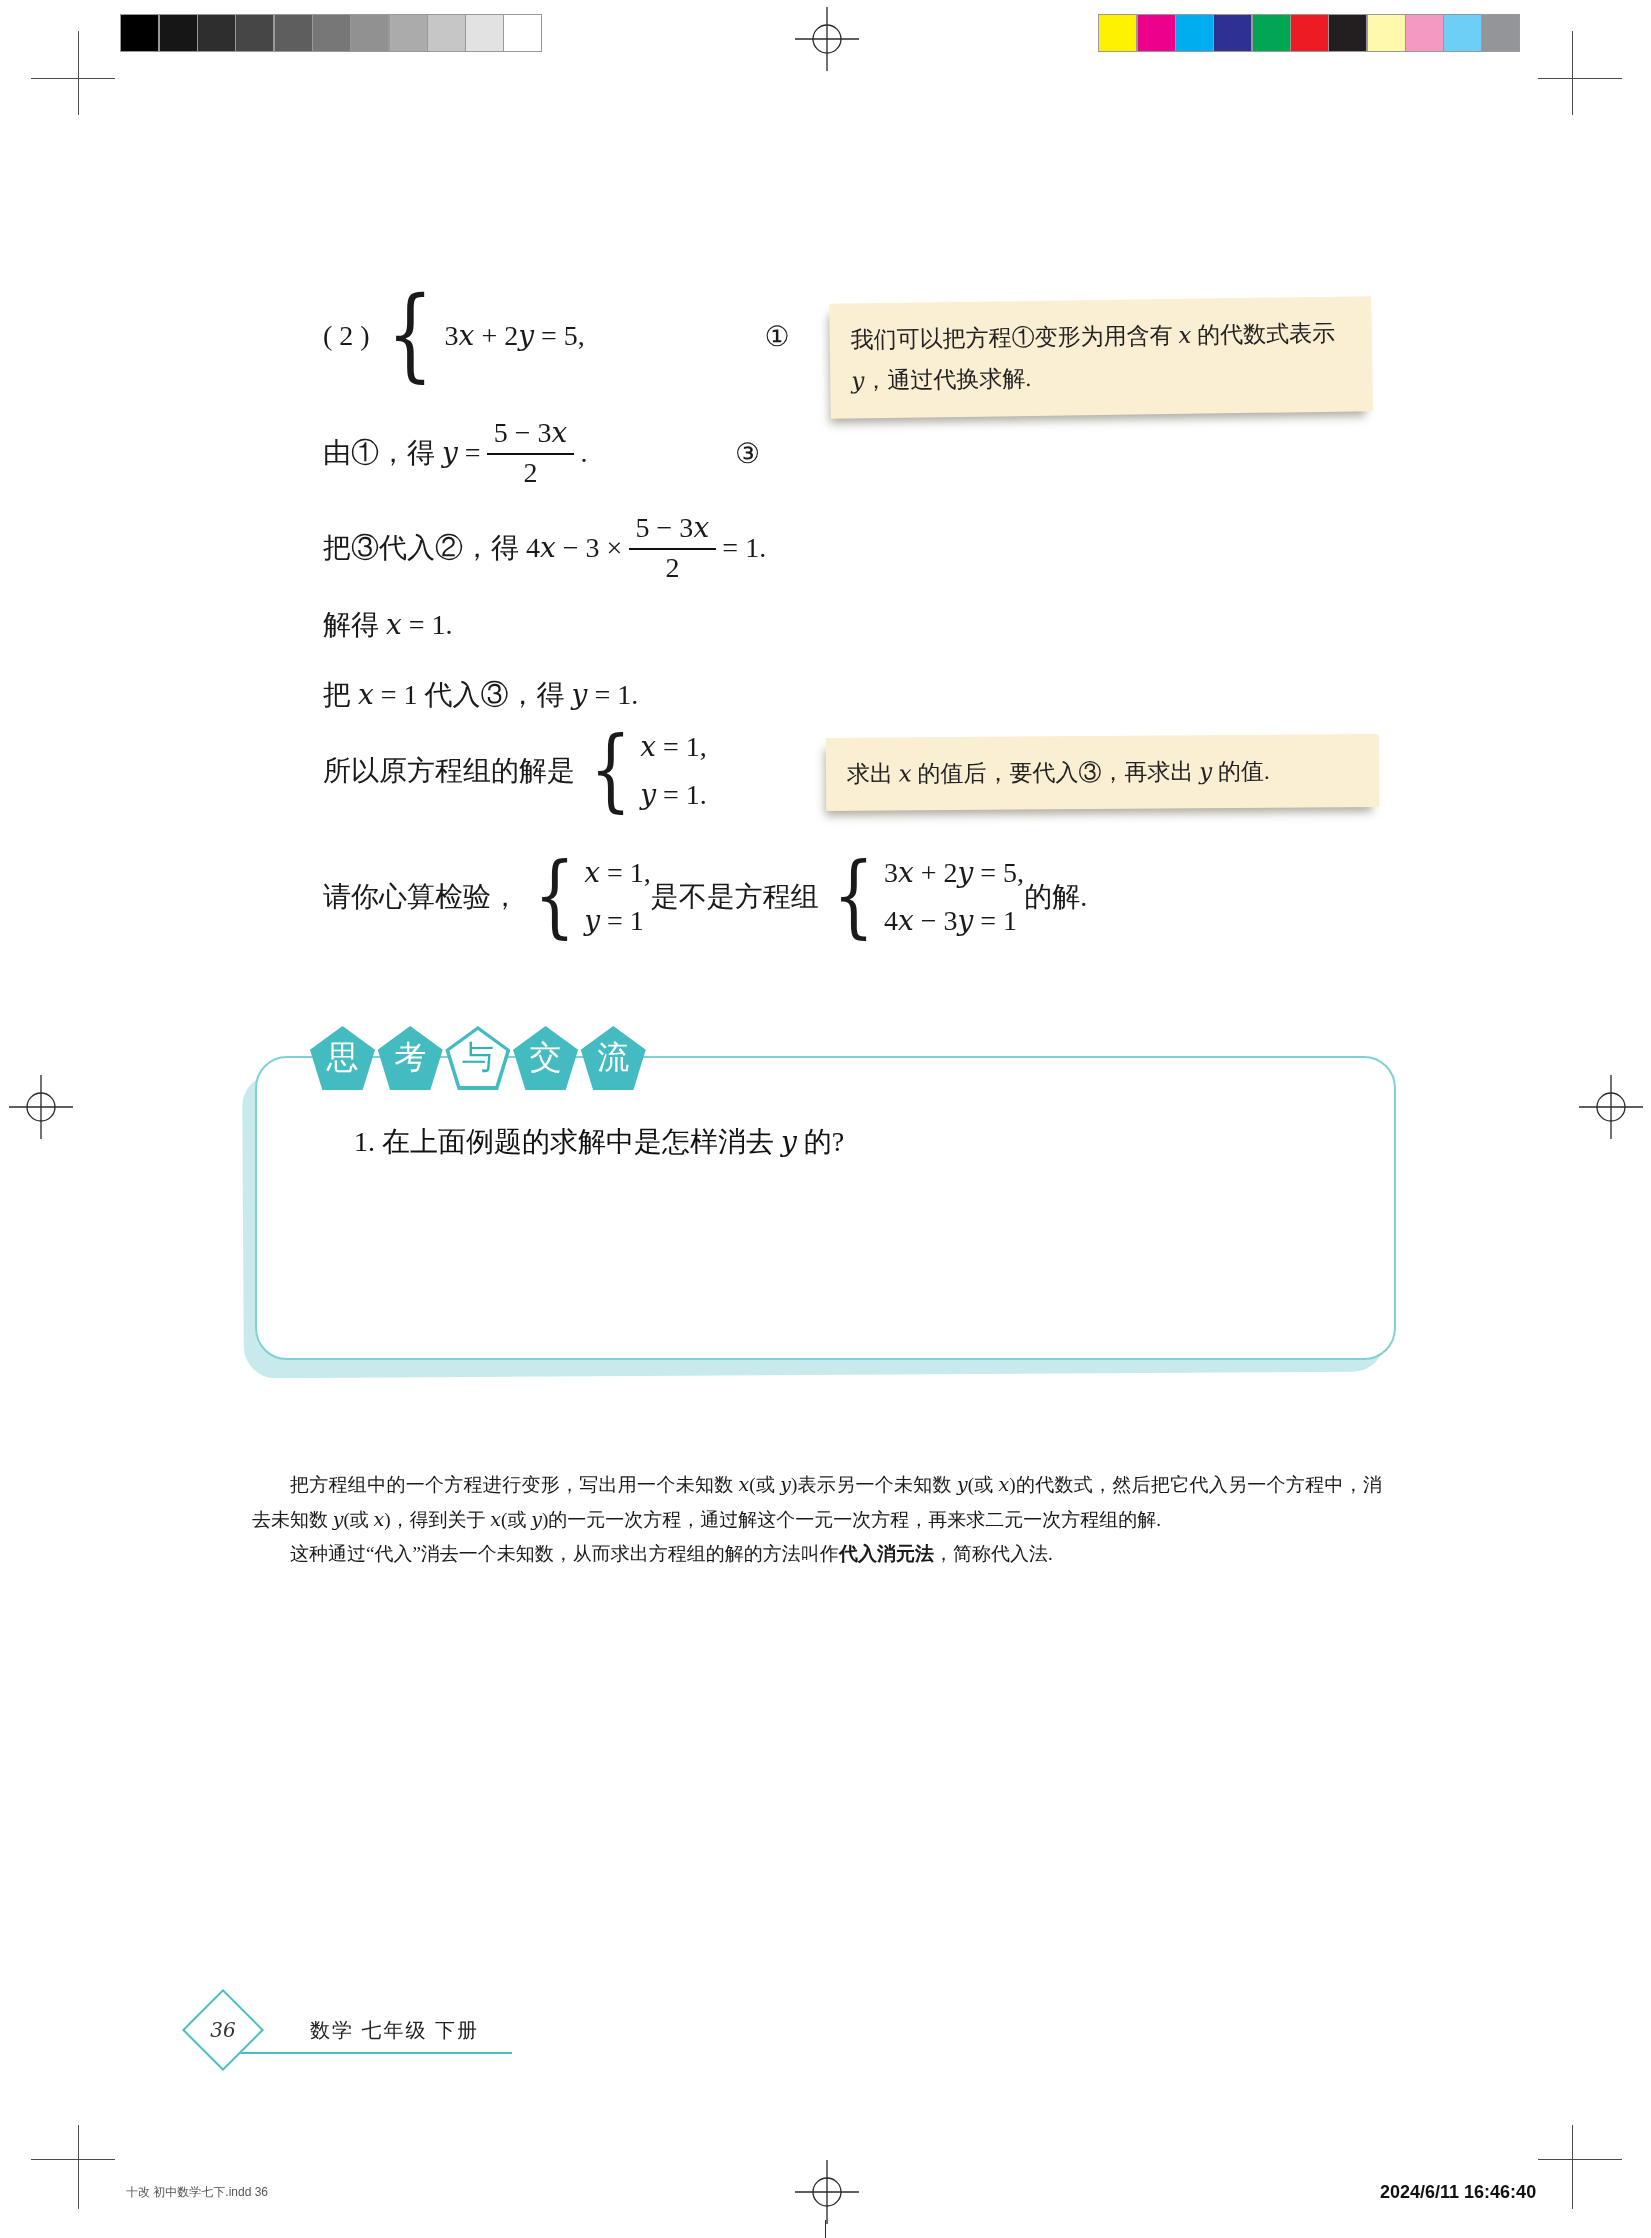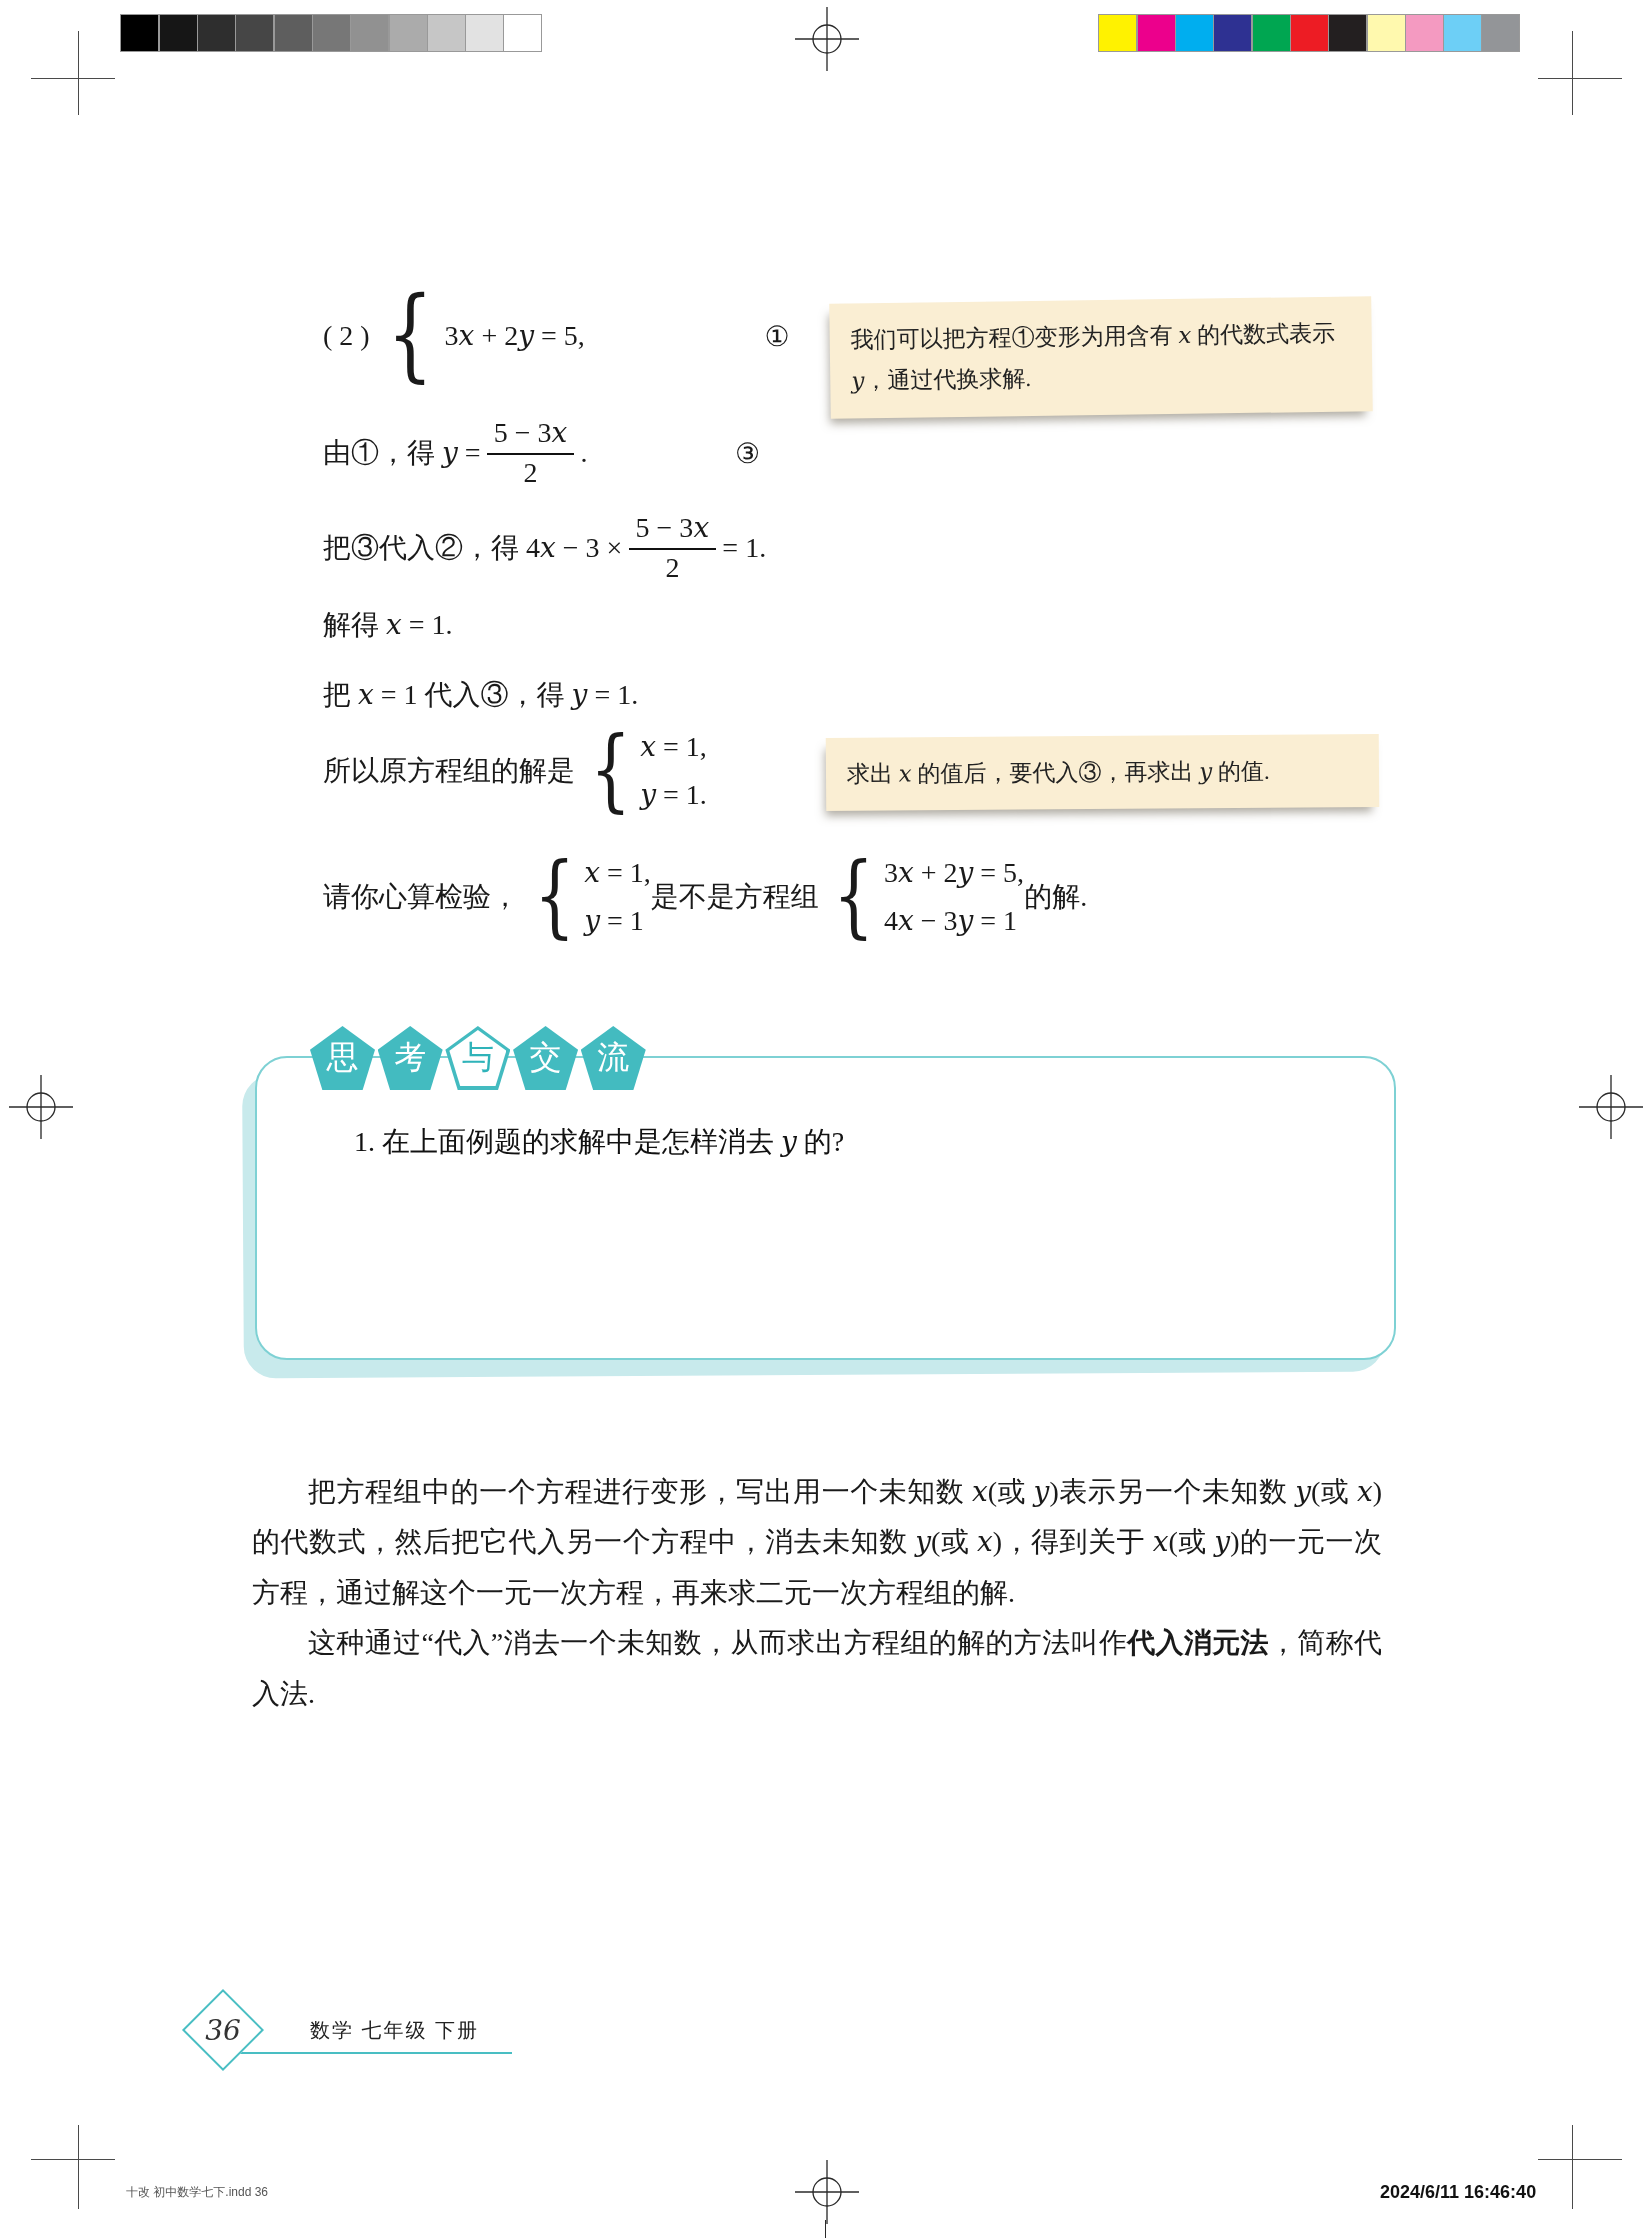--- a/index.html
+++ b/index.html
@@ -46,26 +46,26 @@
   .badges { position:absolute; top:-32px; left:53px; display:flex; gap:2.7px; }
   .pent, .pent-inner {
     width:65px; height:64px; clip-path:polygon(50% 0,100% 37%,81% 100%,19% 100%,0 37%);
     background:#43bbc0; color:#fff; display:flex; align-items:center; justify-content:center;
     font-size:32px; font-family:"Liberation Sans","DejaVu Sans",sans-serif;
   }
   .pent.outline { position:relative; }
   .pent-inner { position:absolute; inset:4px; width:auto; height:auto; background:#fff; color:#2fb3b9; }
   .question { font-size:28px; line-height:1.88; text-indent:2em; color:#111; }
   
-  .bodytext { position:absolute; left:252px; top:1467px; width:1130px; font-size:28px; line-height:1.8; text-align:justify; }
+  .bodytext { position:absolute; left:252px; top:1467px; width:1130px; font-size:19px; line-height:1.8; text-align:justify; }
   .para { text-indent:2em; }
   
   .footer-line { position:absolute; left:223px; top:2052px; width:289px; height:2px; background:#49bec3; }
   .footer-diamond { position:absolute; left:194px; top:2001px; width:58px; height:58px; border:2px solid #49bec3; background:#fff; transform:rotate(45deg); }
-  .footer-num { position:absolute; left:194px; top:2001px; width:58px; height:58px; display:flex; align-items:center; justify-content:center; font-size:28px; font-style:italic; color:#333; font-family:"DejaVu Serif",serif; }
+  .footer-num { position:absolute; left:194px; top:2001px; width:58px; height:58px; display:flex; align-items:center; justify-content:center; font-size:20px; font-style:italic; color:#333; font-family:"DejaVu Serif",serif; }
   .footer-label { position:absolute; left:310px; top:2017px; font-size:20px; letter-spacing:2px; color:#222; font-family:"Liberation Sans","DejaVu Sans",sans-serif; }
   .print-left { position:absolute; left:126px; top:2184px; font-size:12px; color:#555; font-family:"Liberation Sans","DejaVu Sans",sans-serif; }
   .print-right { position:absolute; left:1380px; top:2182px; font-size:18px; font-weight:700; color:#111; font-family:"Liberation Sans","DejaVu Sans",sans-serif; }
 </style>
 </head>
 <body>
 
 <div class="page">
 
   <div class="strip gray-strip">

